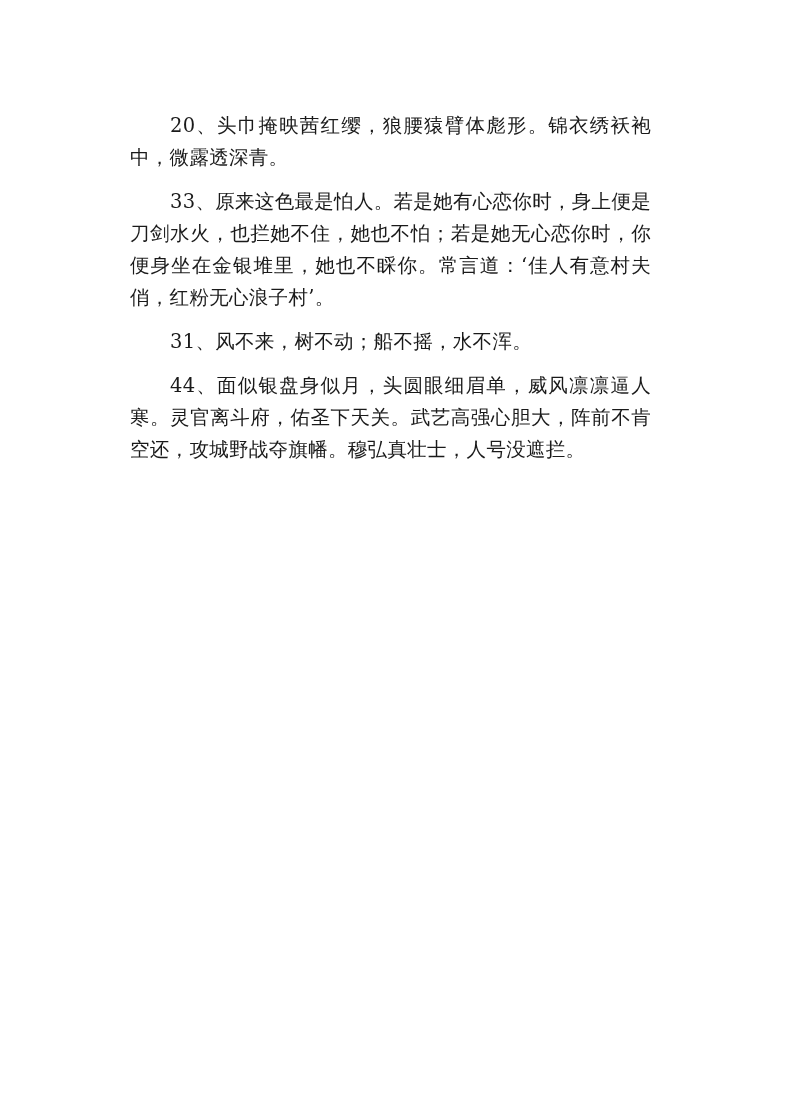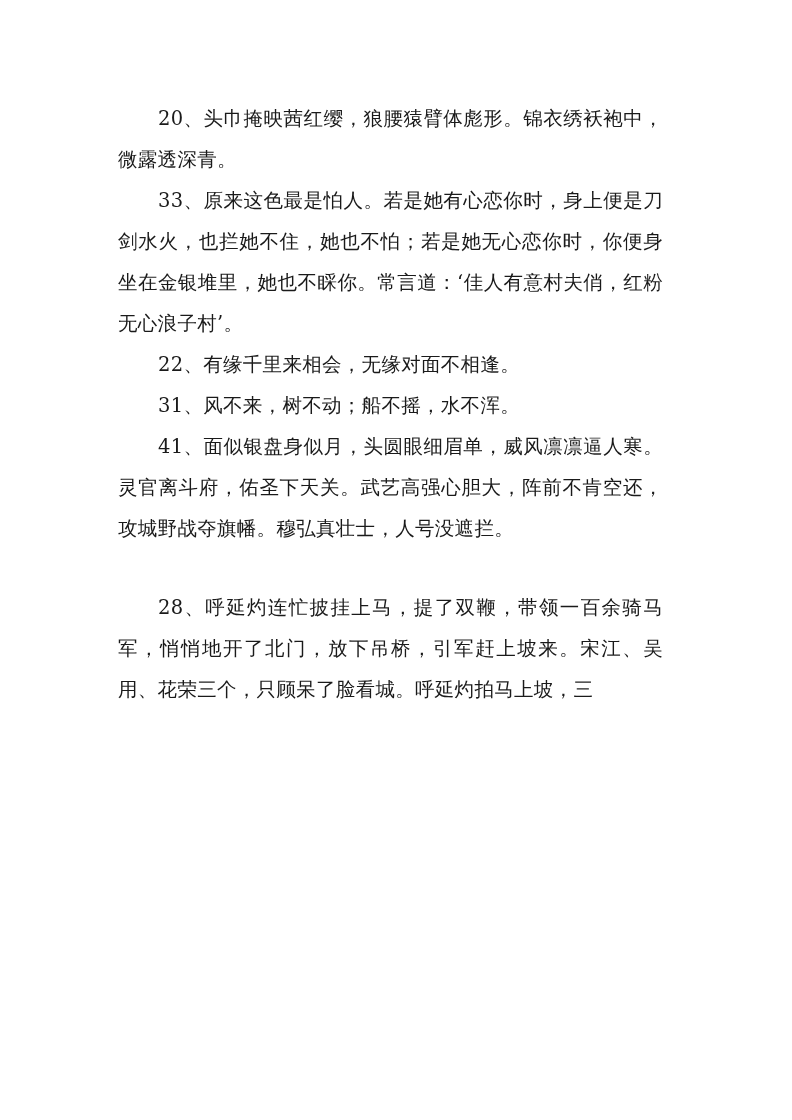--- a/index.html
+++ b/index.html
@@ -15,36 +15,34 @@
       font-family: "DejaVu Serif", "Liberation Serif", serif;
       color: #1a1a1a;
     }
     .page {
       position: absolute;
       left: 118px;
       top: 98px;
       width: 545px;
     }
     .para {
-      margin: 0;
+      margin: 12px;
       font-size: 19.5px;
-      line-height: 41px;
+      line-height: 32px;
       text-indent: 40px;
       text-align: justify;
       letter-spacing: 0.3px;
       word-break: break-all;
     }
     .gap {
       height: 38px;
     }
   </style>
 </head>
 <body>
 
 <div class="page">
   <p class="para">20、头巾掩映茜红缨，狼腰猿臂体彪形。锦衣绣袄袍中，微露透深青。</p>
   <p class="para">33、原来这色最是怕人。若是她有心恋你时，身上便是刀剑水火，也拦她不住，她也不怕；若是她无心恋你时，你便身坐在金银堆里，她也不睬你。常言道：‘佳人有意村夫俏，红粉无心浪子村’。</p>
-  <p class="para">22、有缘千里来相会，无缘对面不相逢。</p>
   <p class="para">31、风不来，树不动；船不摇，水不浑。</p>
-  <p class="para">41、面似银盘身似月，头圆眼细眉单，威风凛凛逼人寒。灵官离斗府，佑圣下天关。武艺高强心胆大，阵前不肯空还，攻城野战夺旗幡。穆弘真壮士，人号没遮拦。</p>
+  <p class="para">44、面似银盘身似月，头圆眼细眉单，威风凛凛逼人寒。灵官离斗府，佑圣下天关。武艺高强心胆大，阵前不肯空还，攻城野战夺旗幡。穆弘真壮士，人号没遮拦。</p>
   <div class="gap"></div>
-  <p class="para">28、呼延灼连忙披挂上马，提了双鞭，带领一百余骑马军，悄悄地开了北门，放下吊桥，引军赶上坡来。宋江、吴用、花荣三个，只顾呆了脸看城。呼延灼拍马上坡，三</p>
 </div>
 
 </body></html>

